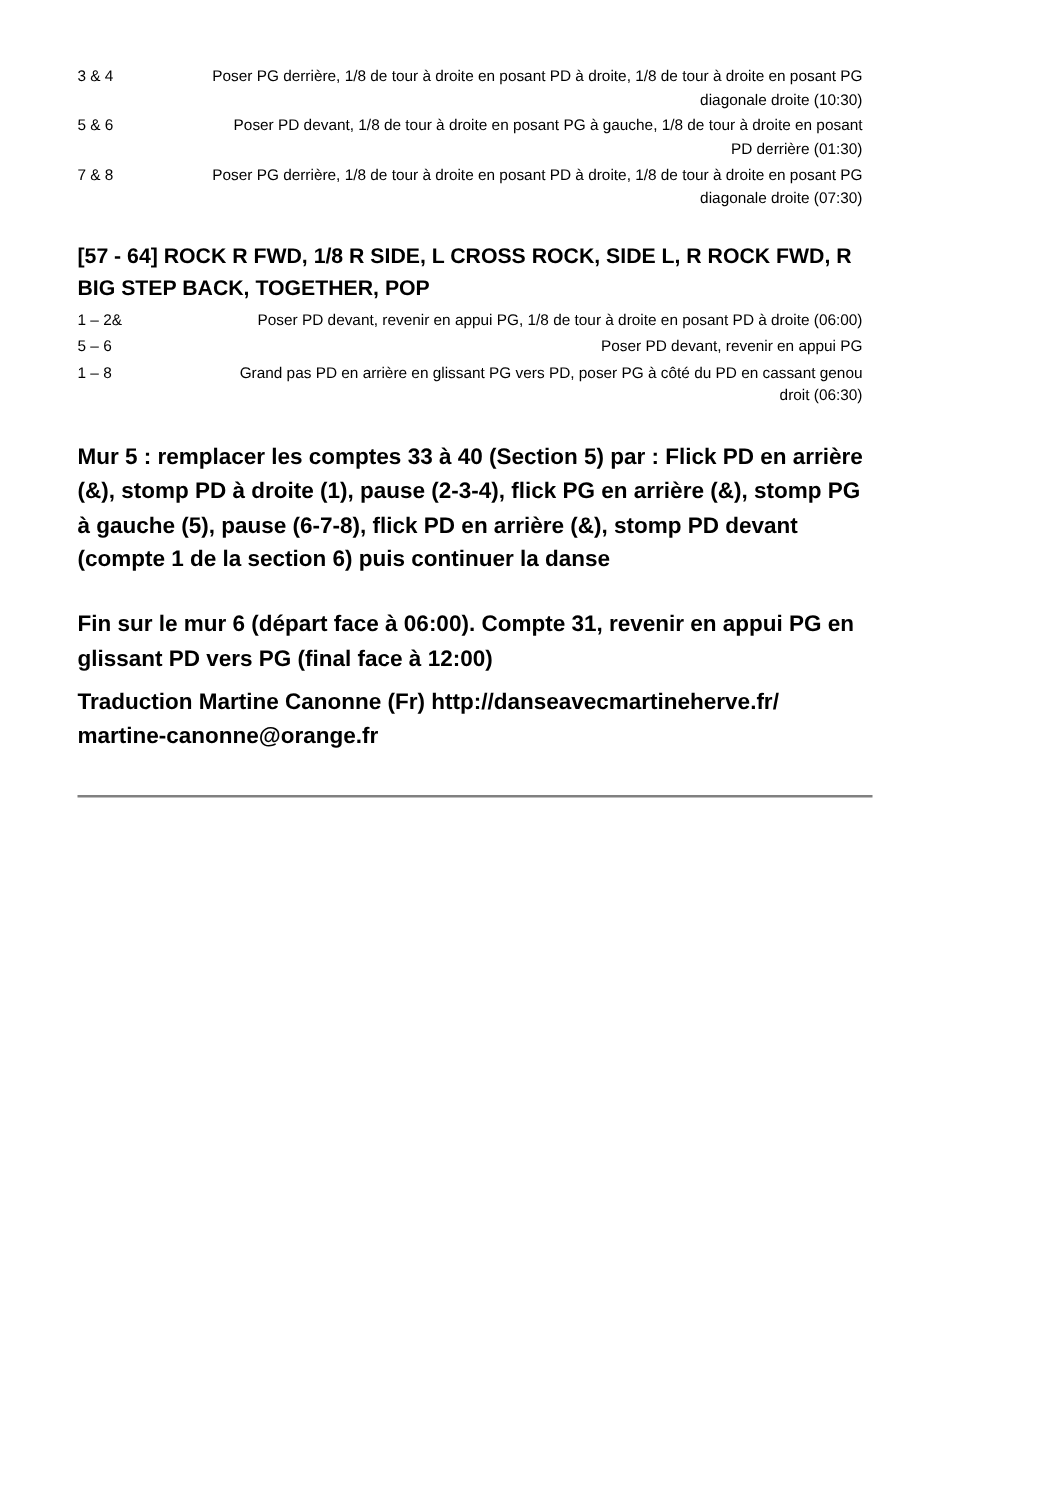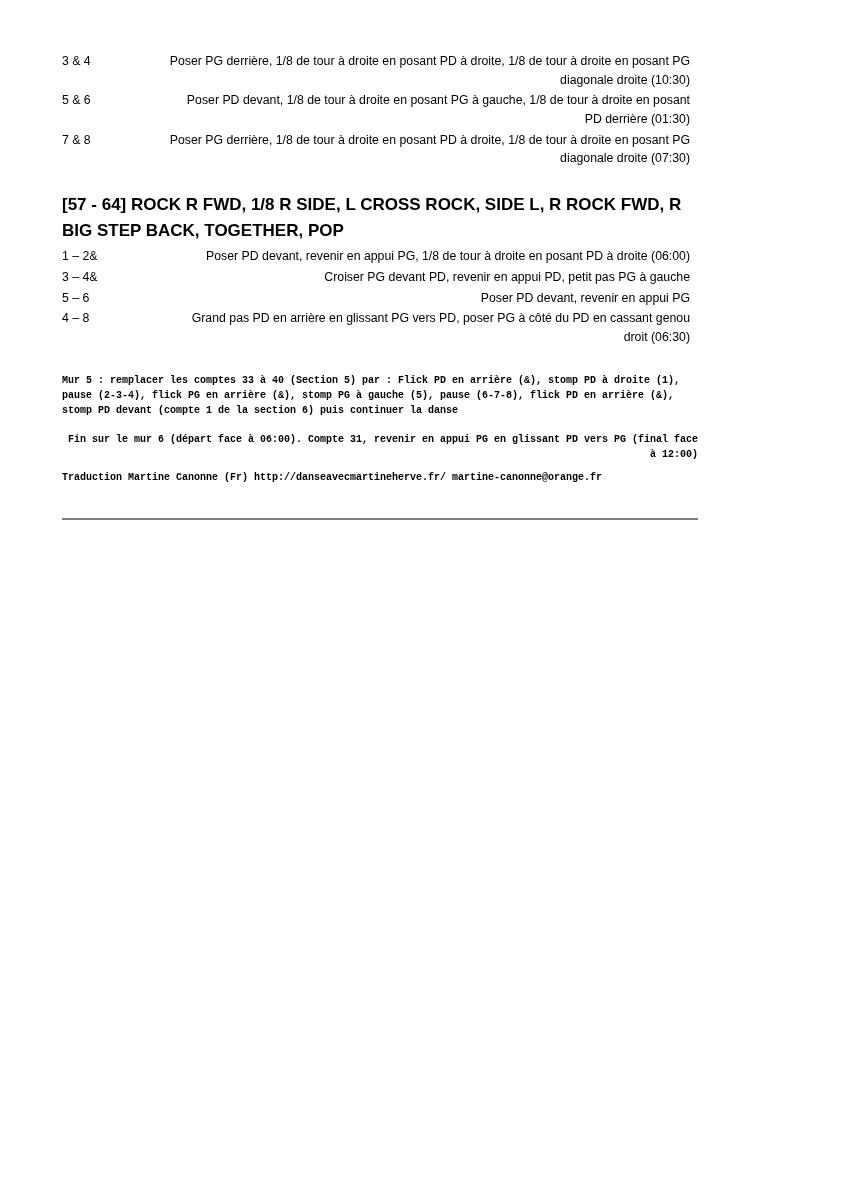--- a/index.html
+++ b/index.html
@@ -41,28 +41,26 @@
     text-align: right;
   }
   .section-title {
     font-weight: bold;
     font-size: 17px;
     line-height: 1.5;
     margin: 22px 0 4px 0;
   }
   .note-block {
     font-weight: bold;
-    font-size: 10px;
+    font-size: 18px;
     line-height: 1.52;
     margin: 24px 0 0 0;
-    font-family: Liberation Mono, monospace;
   }
   .note-block.second {
-    margin-top: 14px;
-    text-align: right;
+    margin-top: 25px;
   }
   .note-block.third {
     margin-top: 7px;
   }
   .hr-rule {
     margin: 33px 0 0 0;
     height: 2px;
     background: #808080;
     border: 0;
     width: 100%;
@@ -92,29 +90,25 @@
 
   <div class="section-title">[57 - 64] ROCK R FWD, 1/8 R SIDE, L CROSS ROCK, SIDE L, R ROCK FWD, R BIG STEP BACK, TOGETHER, POP</div>
 
   <table class="steps-table">
     <tbody>
       <tr>
         <td class="col-count">1 – 2&amp;</td>
         <td class="col-desc">Poser PD devant, revenir en appui PG, 1/8 de tour à droite en posant PD à droite (06:00)</td>
       </tr>
       <tr>
-        <td class="col-count">3 – 4&amp;</td>
-        <td class="col-desc">Croiser PG devant PD, revenir en appui PD, petit pas PG à gauche</td>
-      </tr>
-      <tr>
         <td class="col-count">5 – 6</td>
         <td class="col-desc">Poser PD devant, revenir en appui PG</td>
       </tr>
       <tr>
-        <td class="col-count">4 – 8</td>
+        <td class="col-count">1 – 8</td>
         <td class="col-desc">Grand pas PD en arrière en glissant PG vers PD, poser PG à côté du PD en cassant genou droit (06:30)</td>
       </tr>
     </tbody>
   </table>
 
   <p class="note-block">Mur 5 : remplacer les comptes 33 à 40 (Section 5) par : Flick PD en arrière (&amp;), stomp PD à droite (1), pause (2-3-4), flick PG en arrière (&amp;), stomp PG à gauche (5), pause (6-7-8), flick PD en arrière (&amp;), stomp PD devant (compte 1 de la section 6) puis continuer la danse</p>
 
   <p class="note-block second">Fin sur le mur 6 (départ face à 06:00). Compte 31, revenir en appui PG en glissant PD vers PG (final face à 12:00)</p>
 
   <p class="note-block third">Traduction Martine Canonne (Fr) http://danseavecmartineherve.fr/ martine-canonne@orange.fr</p>

